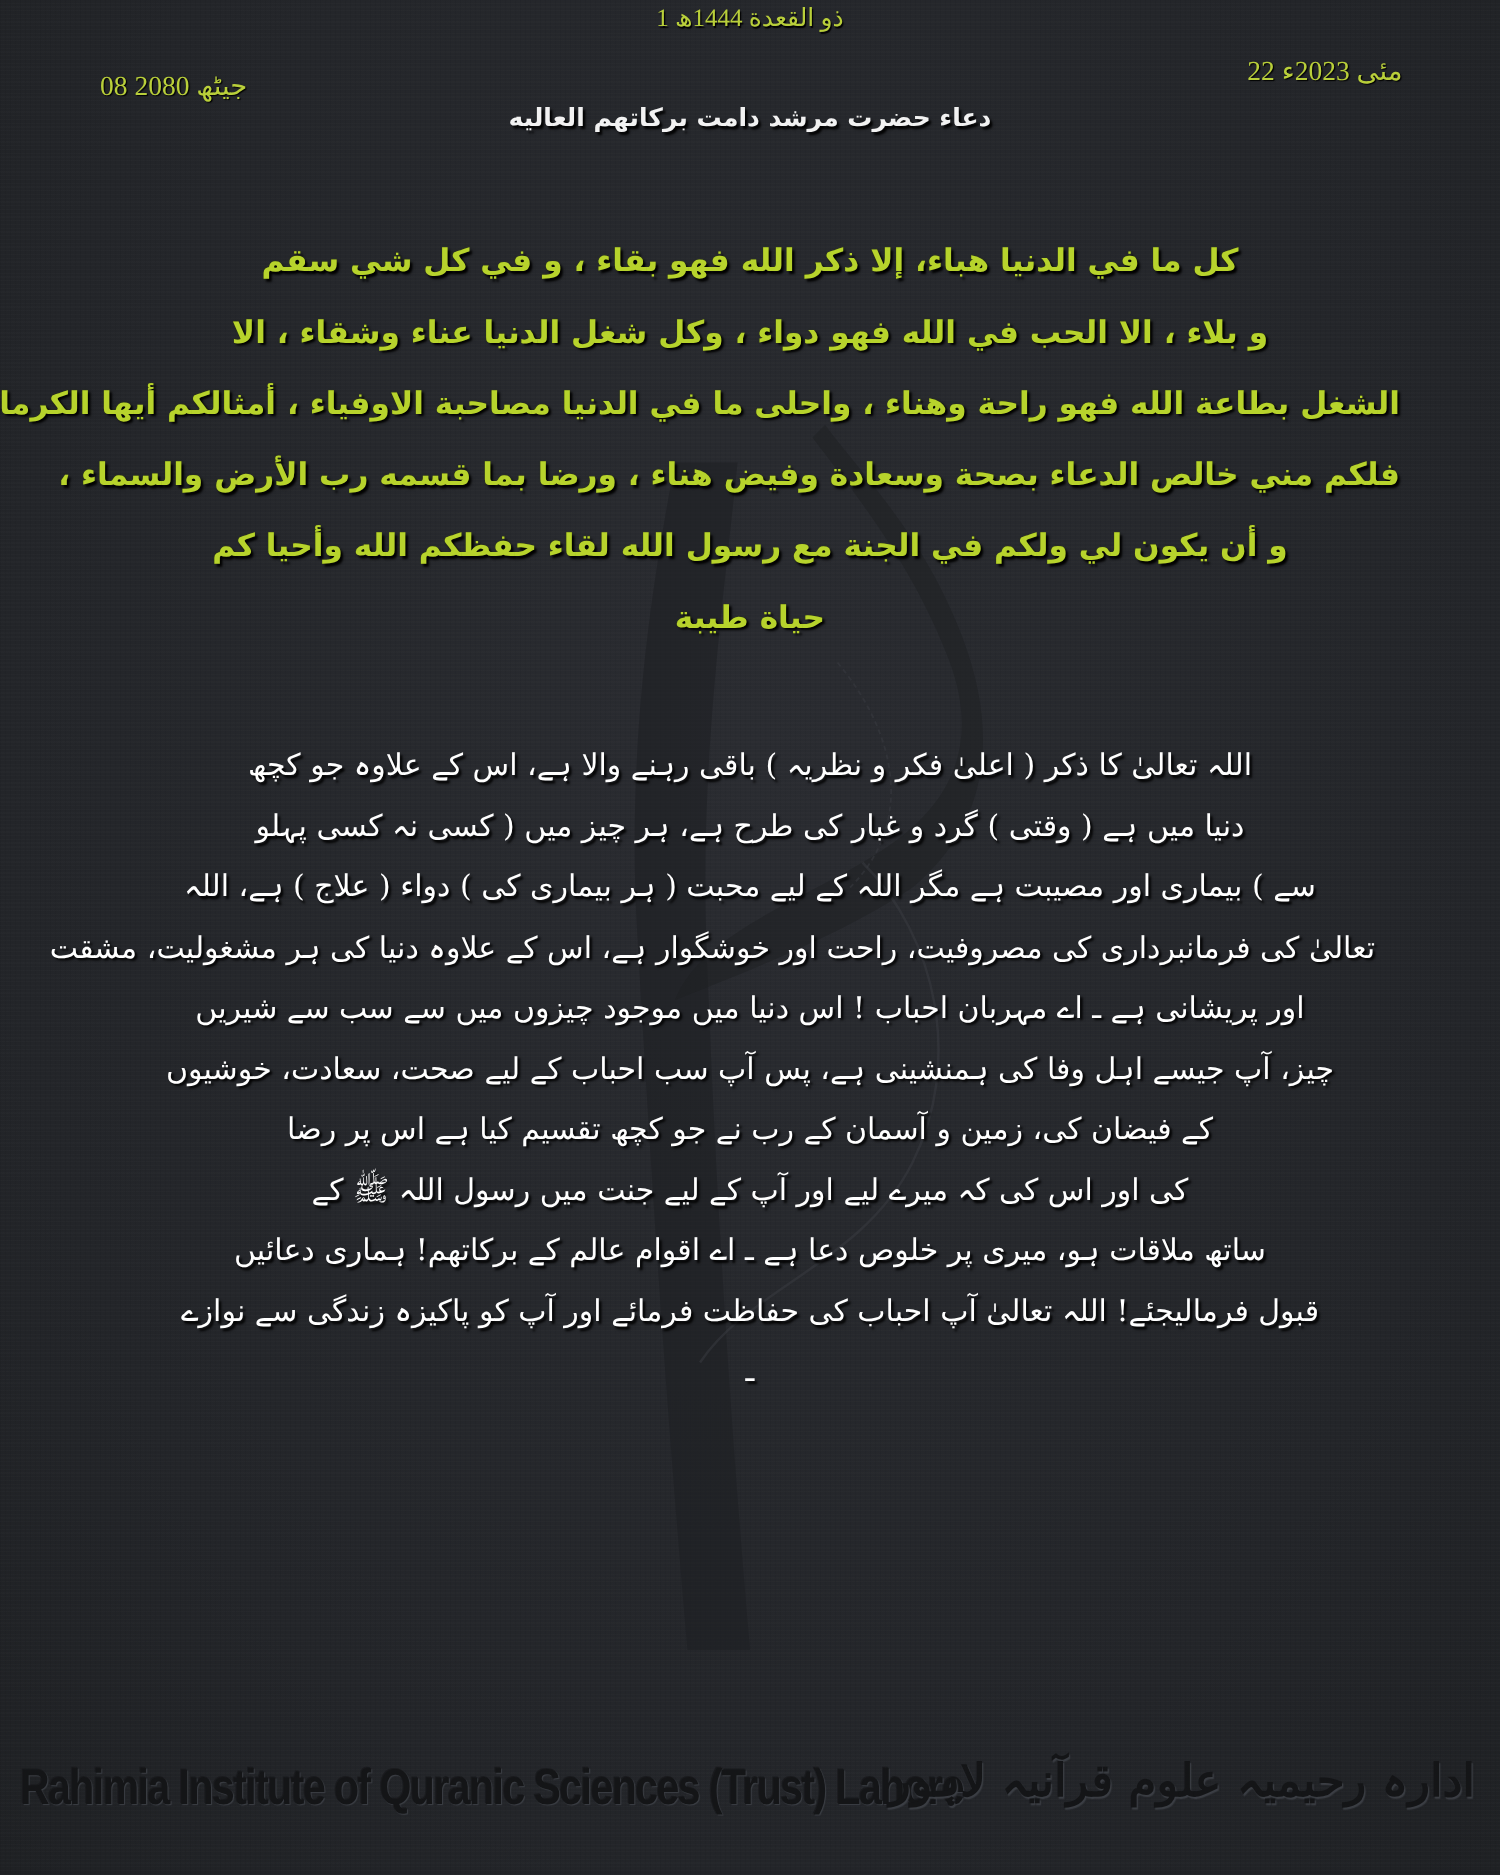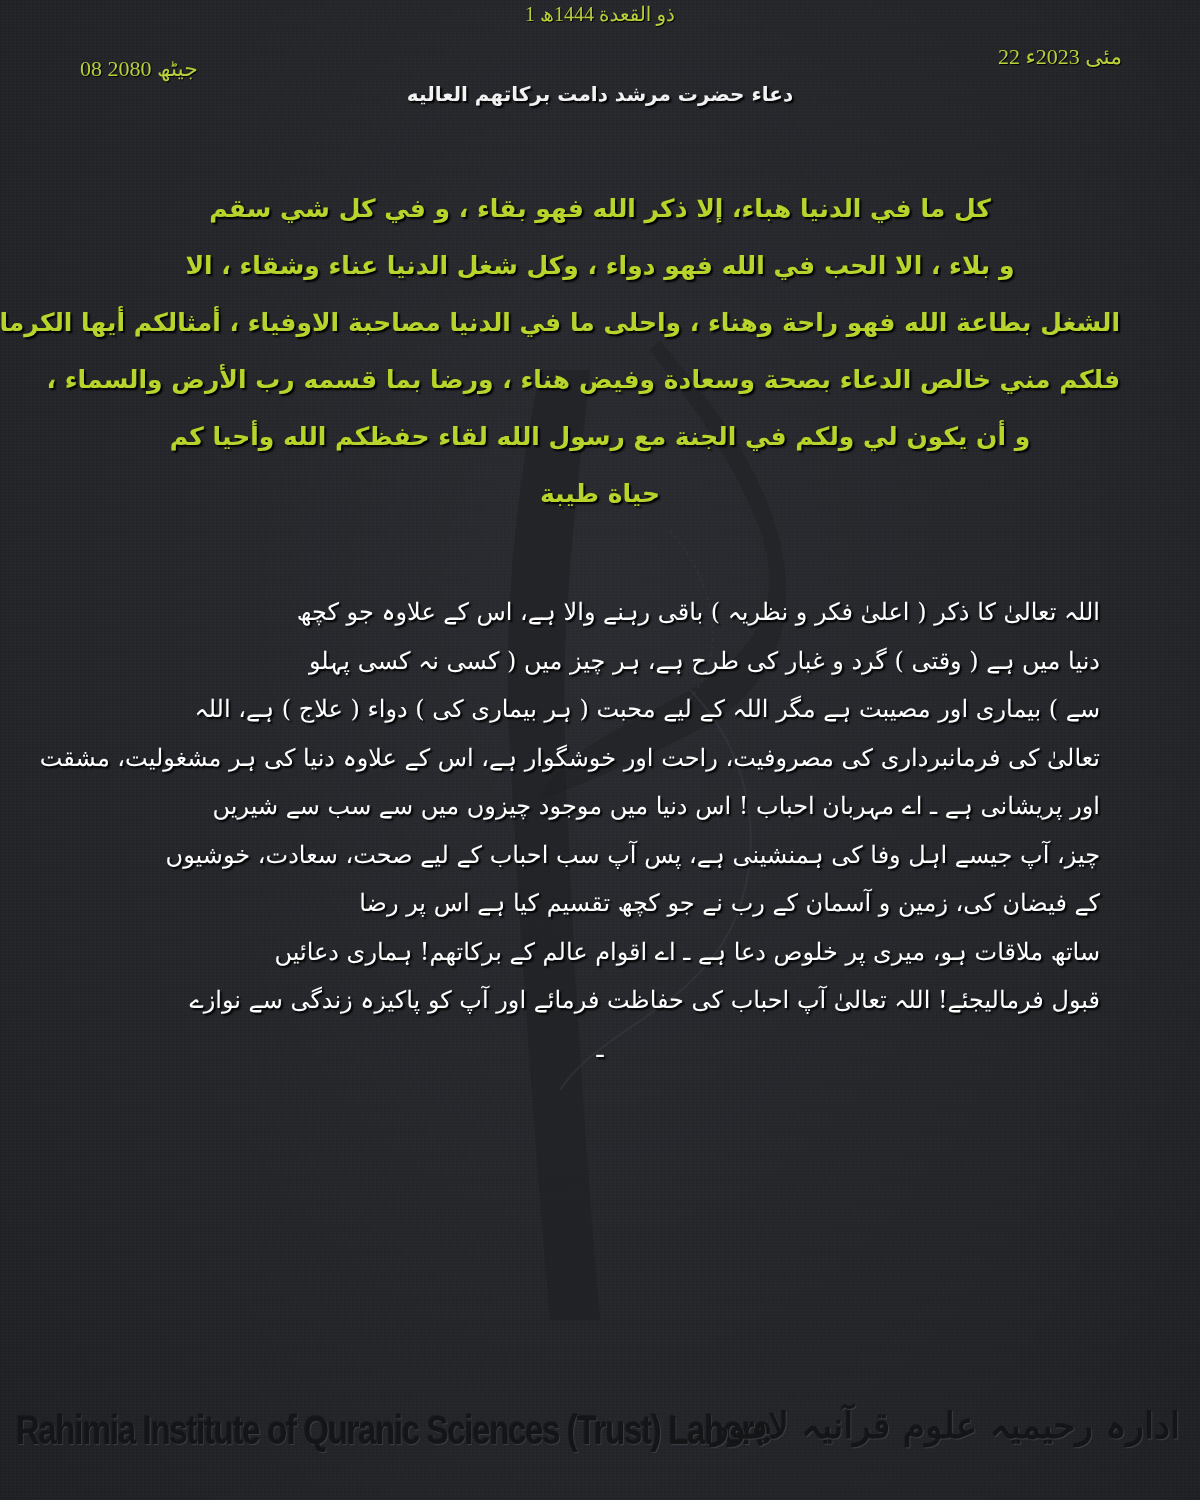--- a/index.html
+++ b/index.html
@@ -103,21 +103,20 @@
       text-align: center;
       font-family: "DejaVu Serif", serif;
       font-size: 24px;
       line-height: 48.5px;
       color: #ffffff;
       text-shadow: 2px 2px 2px #000;
     }
     .urdu-block .line {
       display: block;
       white-space: nowrap;
-      text-align: right;
     }
     .urdu-end {
       display: block;
       height: 48px;
       line-height: 48px;
       text-align: center;
     }
 
     .footer {
       position: absolute;
@@ -181,20 +180,21 @@
 </div>
 
 <div class="urdu-block">
   <span class="line">اللہ تعالیٰ کا ذکر ( اعلیٰ فکر و نظریہ ) باقی رہنے والا ہے، اس کے علاوہ جو کچھ</span>
   <span class="line">دنیا میں ہے ( وقتی ) گرد و غبار کی طرح ہے، ہر چیز میں ( کسی نہ کسی پہلو</span>
   <span class="line">سے ) بیماری اور مصیبت ہے مگر اللہ کے لیے محبت ( ہر بیماری کی ) دواء ( علاج ) ہے، اللہ</span>
   <span class="line">تعالیٰ کی فرمانبرداری کی مصروفیت، راحت اور خوشگوار ہے، اس کے علاوہ دنیا کی ہر مشغولیت، مشقت</span>
   <span class="line">اور پریشانی ہے ـ اے مہربان احباب ! اس دنیا میں موجود چیزوں میں سے سب سے شیریں</span>
   <span class="line">چیز، آپ جیسے اہل وفا کی ہمنشینی ہے، پس آپ سب احباب کے لیے صحت، سعادت، خوشیوں</span>
   <span class="line">کے فیضان کی، زمین و آسمان کے رب نے جو کچھ تقسیم کیا ہے اس پر رضا</span>
+  <span class="line">کی اور اس کی کہ میرے لیے اور آپ کے لیے جنت میں رسول اللہ ﷺ کے</span>
   <span class="line">ساتھ ملاقات ہو، میری پر خلوص دعا ہے ـ اے اقوام عالم کے برکاتھم! ہماری دعائیں</span>
   <span class="line">قبول فرمالیجئے! اللہ تعالیٰ آپ احباب کی حفاظت فرمائے اور آپ کو پاکیزہ زندگی سے نوازے</span>
   <span class="urdu-end">ـ</span>
 </div>
 
 <div class="footer">
   <div class="footer-english">Rahimia Institute of Quranic Sciences (Trust) Lahore</div>
   <div class="footer-urdu">ادارہ رحیمیہ علوم قرآنیہ لاہور</div>
 </div>
 

